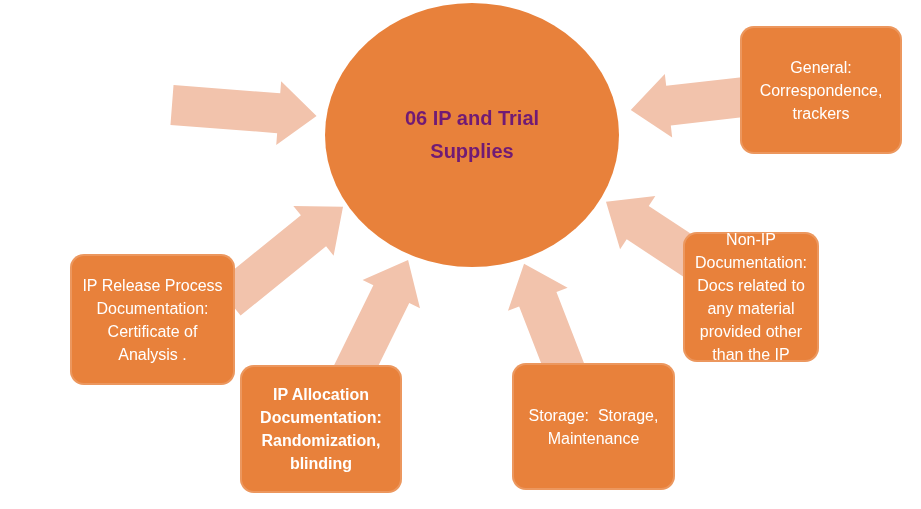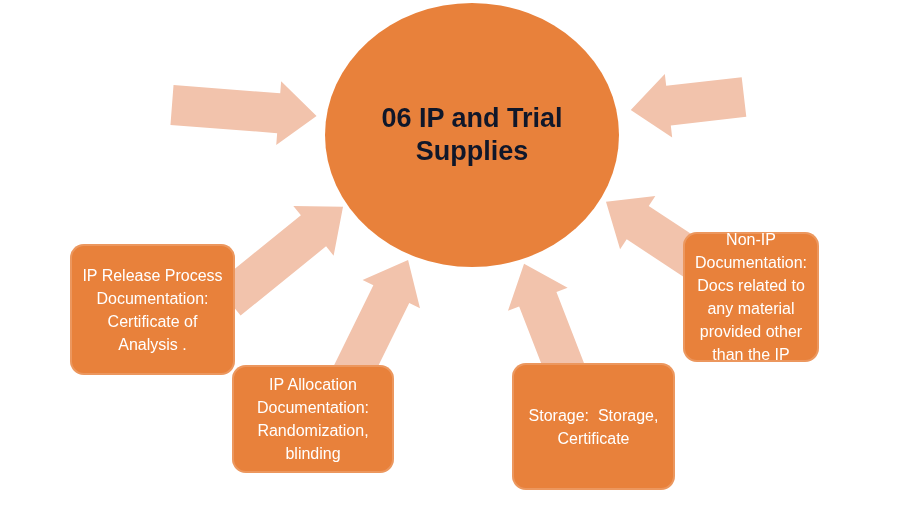--- a/index.html
+++ b/index.html
@@ -49,32 +49,32 @@
     left: 325px;
     top: 3px;
     width: 294px;
     height: 264px;
     background: #E8813B;
     border-radius: 50%;
     display: flex;
     align-items: center;
     justify-content: center;
     text-align: center;
-    color: #0f172a;
+    color: #701a75;
     font-weight: bold;
-    font-size: 27px;
+    font-size: 20px;
     line-height: 33px;
     padding: 0 40px;
     box-sizing: border-box;
   }
   
   .node-ip-documentation   { left: 10px;  top: 35px;  width: 165px; height: 130px; }
   .node-general            { left: 740px; top: 26px;  width: 162px; height: 128px; }
-  .node-ip-release-process { left: 70px;  top: 244px; width: 165px; height: 131px; }
-  .node-ip-allocation      { left: 232px; top: 365px; width: 162px; height: 108px; }
+  .node-ip-release-process { left: 70px;  top: 254px; width: 165px; height: 131px; }
+  .node-ip-allocation      { left: 240px; top: 365px; width: 162px; height: 128px; font-weight: bold; }
   .node-storage            { left: 512px; top: 363px; width: 163px; height: 127px; }
   .node-non-ip             { left: 683px; top: 232px; width: 136px; height: 130px; }
 </style>
 </head>
 <body>
 
 <div class="canvas">
 
   <svg class="arrow-layer" viewBox="0 0 921 509" xmlns="http://www.w3.org/2000/svg">
 
@@ -101,30 +101,33 @@
     <g transform="translate(702,265) rotate(-146.6)">
       <polygon points="0,-20 77,-20 77,-32 115,0 77,32 77,20 0,20"></polygon>
     </g>
   </svg>
 
   <div class="center-node">
     <span class="label">06 IP and Trial Supplies</span>
   </div>
 
 
+  <div class="node node-general">
+    <span class="label">General: Correspondence, trackers</span>
+  </div>
 
   <div class="node node-ip-release-process">
     <span class="label">IP Release Process Documentation: Certificate of Analysis .</span>
   </div>
 
   <div class="node node-ip-allocation">
     <span class="label">IP Allocation Documentation: Randomization, blinding</span>
   </div>
 
   <div class="node node-storage">
-    <span class="label">Storage:  Storage, Certificate</span>
+    <span class="label">Storage:  Storage, Maintenance</span>
   </div>
 
   <div class="node node-non-ip">
     <span class="label">Non-IP Documentation: Docs related to any material provided other than the IP</span>
   </div>
 
 </div>
 
 </body></html>

